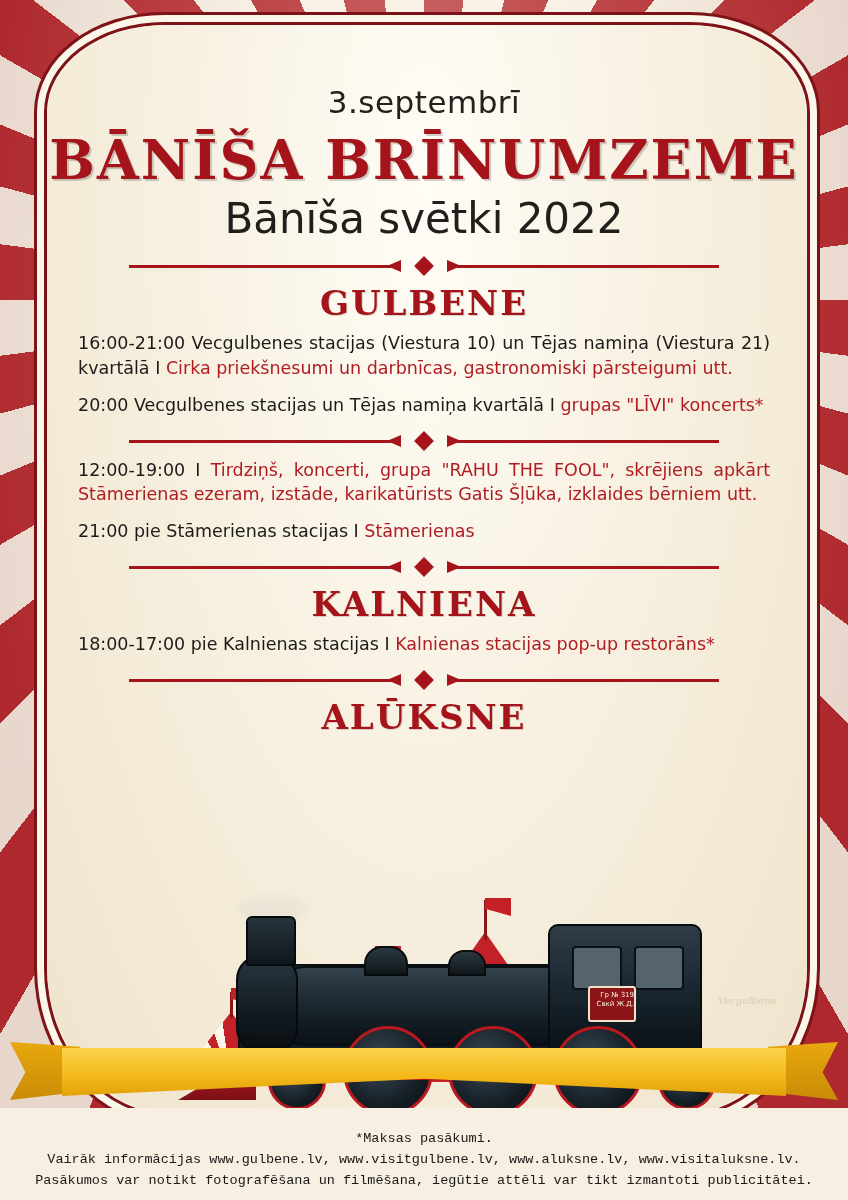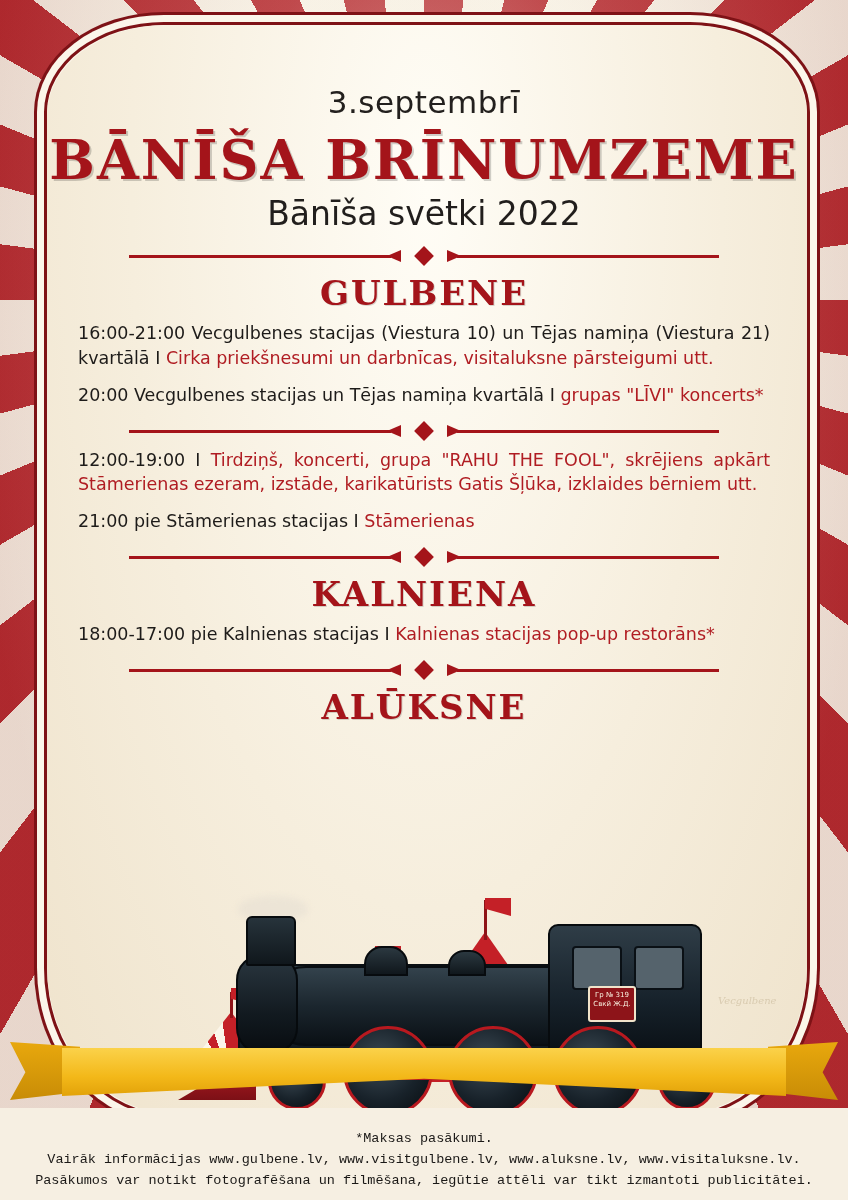--- a/index.html
+++ b/index.html
@@ -98,21 +98,21 @@
     font-weight: bold;
     color: #a4141a;
     font-family: "DejaVu Serif", serif;
     letter-spacing: 2px;
     text-shadow: 2px 2px 0 rgba(0,0,0,0.18);
   }
 
   .subtitle {
     text-align: center;
     margin-top: 2px;
-    font-size: 33px;
+    font-size: 42px;
     color: #211e1c;
     font-family: "DejaVu Sans", sans-serif;
   }
 
   
   .divider {
     position: relative;
     width: 590px;
     margin: 16px auto 10px auto;
     height: 14px;
@@ -332,21 +332,21 @@
     position: absolute;
     left: 470px;
     bottom: 96px;
     width: 48px;
     height: 36px;
     background: #8d1419;
     border: 2px solid #f1e4cb;
     border-radius: 3px;
     color: #f7efdd;
     font-size: 7px;
-    text-align: center;
+    text-align: right;
     line-height: 1.25;
     padding-top: 3px;
     box-sizing: border-box;
     font-family: "DejaVu Sans", sans-serif;
   }
   .cab-name {
     position: absolute;
     left: 600px;
     bottom: 112px;
     color: #d9cbb0;
@@ -435,21 +435,21 @@
 
     <div id="sections">
         <div class="divider">
           <span class="bar left"></span>
           <span class="tri-l"></span>
           <span class="dot"></span>
           <span class="tri-r"></span>
           <span class="bar right"></span>
         </div>
         <div class="city">GULBENE</div>
-        <div class="entry"><span>16:00-21:00  Vecgulbenes stacijas (Viestura 10) un Tējas namiņa (Viestura 21) kvartālā I </span><span class="red">Cirka priekšnesumi un darbnīcas, visitaluksne pārsteigumi utt.</span></div>
+        <div class="entry"><span>16:00-21:00  Vecgulbenes stacijas (Viestura 10) un Tējas namiņa (Viestura 21) kvartālā I </span><span class="red">Cirka priekšnesumi un darbnīcas, gastronomiski pārsteigumi utt.</span></div>
         <div class="entry"><span>20:00  Vecgulbenes stacijas un Tējas namiņa kvartālā I </span><span class="red">grupas "LĪVI" koncerts*</span></div>
         <div class="divider">
           <span class="bar left"></span>
           <span class="tri-l"></span>
           <span class="dot"></span>
           <span class="tri-r"></span>
           <span class="bar right"></span>
         </div>
         <div class="entry"><span>12:00-19:00 I </span><span class="red">Tirdziņš, koncerti, grupa "RAHU THE FOOL", skrējiens apkārt Stāmerienas ezeram, izstāde,  karikatūrists Gatis Šļūka, izklaides bērniem utt.</span></div>
         <div class="entry"><span>21:00 pie Stāmerienas stacijas I </span><span class="red">Stāmerienas</span></div>

